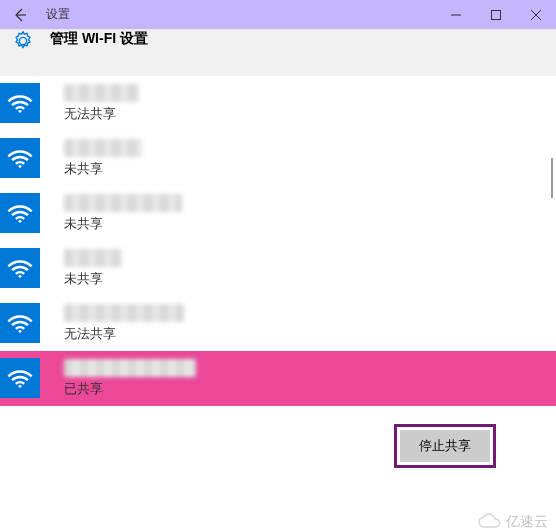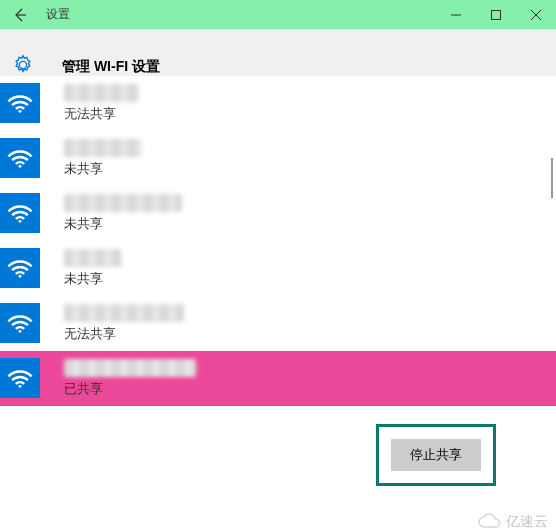--- a/index.html
+++ b/index.html
@@ -1,42 +1,42 @@
 <!DOCTYPE html>
 <html><head>
   <meta charset="utf-8">
   <style>
     * { margin: 0; padding: 0; box-sizing: border-box; font-family: "Microsoft YaHei", "Segoe UI", sans-serif; }
     body { width: 556px; height: 531px; background: #fff; overflow: hidden; position: relative; }
     
-    .titlebar { height: 30px; display: flex; align-items: center; background: #86efac; border-bottom: 1px solid #e8e8e8; }
+    .titlebar { height: 30px; display: flex; align-items: center; background: #c4b5fd; border-bottom: 1px solid #e8e8e8; }
     .titlebar-left { display: flex; align-items: center; padding-left: 8px; gap: 14px; }
     .back-btn { width: 24px; height: 24px; display: flex; align-items: center; justify-content: center; cursor: pointer; }
     .titlebar-title { font-size: 12px; color: #333; }
     .titlebar-right { margin-left: auto; display: flex; }
     .win-btn { width: 40px; height: 30px; display: flex; align-items: center; justify-content: center; cursor: pointer; color: #333; }
     
-    .header { height: 46px; display: flex; align-items: flex-end; padding: 0 12px; gap: 28px; background: #f0f0f0; }
+    .header { height: 46px; display: flex; align-items: flex-start; padding: 0 12px; gap: 16px; background: #f0f0f0; }
     .gear-icon { width: 22px; height: 22px; color: #1976d2; display: flex; align-items: center; justify-content: center; }
     .header-title { font-size: 14px; font-weight: 600; color: #000; }
     
     .content { padding: 0; height: 455px; overflow-y: hidden; position: relative; }
     
     .wifi-item { display: flex; align-items: flex-end; padding: 6px 14px 8px 0; gap: 24px; }
     .wifi-item.selected { background: #ec4899; }
     
     .wifi-icon { width: 40px; height: 40px; background: #0078d7; display: flex; align-items: center; justify-content: center; flex-shrink: 0; }
     
     .wifi-info { display: flex; flex-direction: column; gap: 0px; padding-top: 0; }
     .wifi-name { height: 18px; width: var(--w); background: repeating-linear-gradient(90deg, #d8d8d8 0 8px, #e6e6e6 8px 16px); filter: blur(2px); border-radius: 2px; margin-bottom: 3px; margin-top: 2px; }
     .wifi-status { font-size: 13px; color: #333; }
     
     .actions { display: flex; gap: 24px; justify-content: flex-end; padding: 18px 60px 0 0; }
     .action-btn { min-width: 90px; height: 32px; background: #ccc; border: none; font-size: 13px; color: #000; cursor: pointer; padding: 0 18px; }
-    .highlight { border: 3px solid #0f766e; padding: 12px; display: inline-block; }
+    .highlight { border: 3px solid #701a75; padding: 3px; display: inline-block; }
     .highlight .action-btn { margin: 0; }
     
     .scrollbar { position: absolute; right: 3px; top: 82px; width: 2px; height: 40px; background: #999; }
     
     .watermark { position: absolute; right: 8px; bottom: 0; display: flex; align-items: center; gap: 4px; opacity: 0.6; }
     .watermark-text { font-size: 14px; color: #999; }
   </style>
 </head>
 <body>
 

